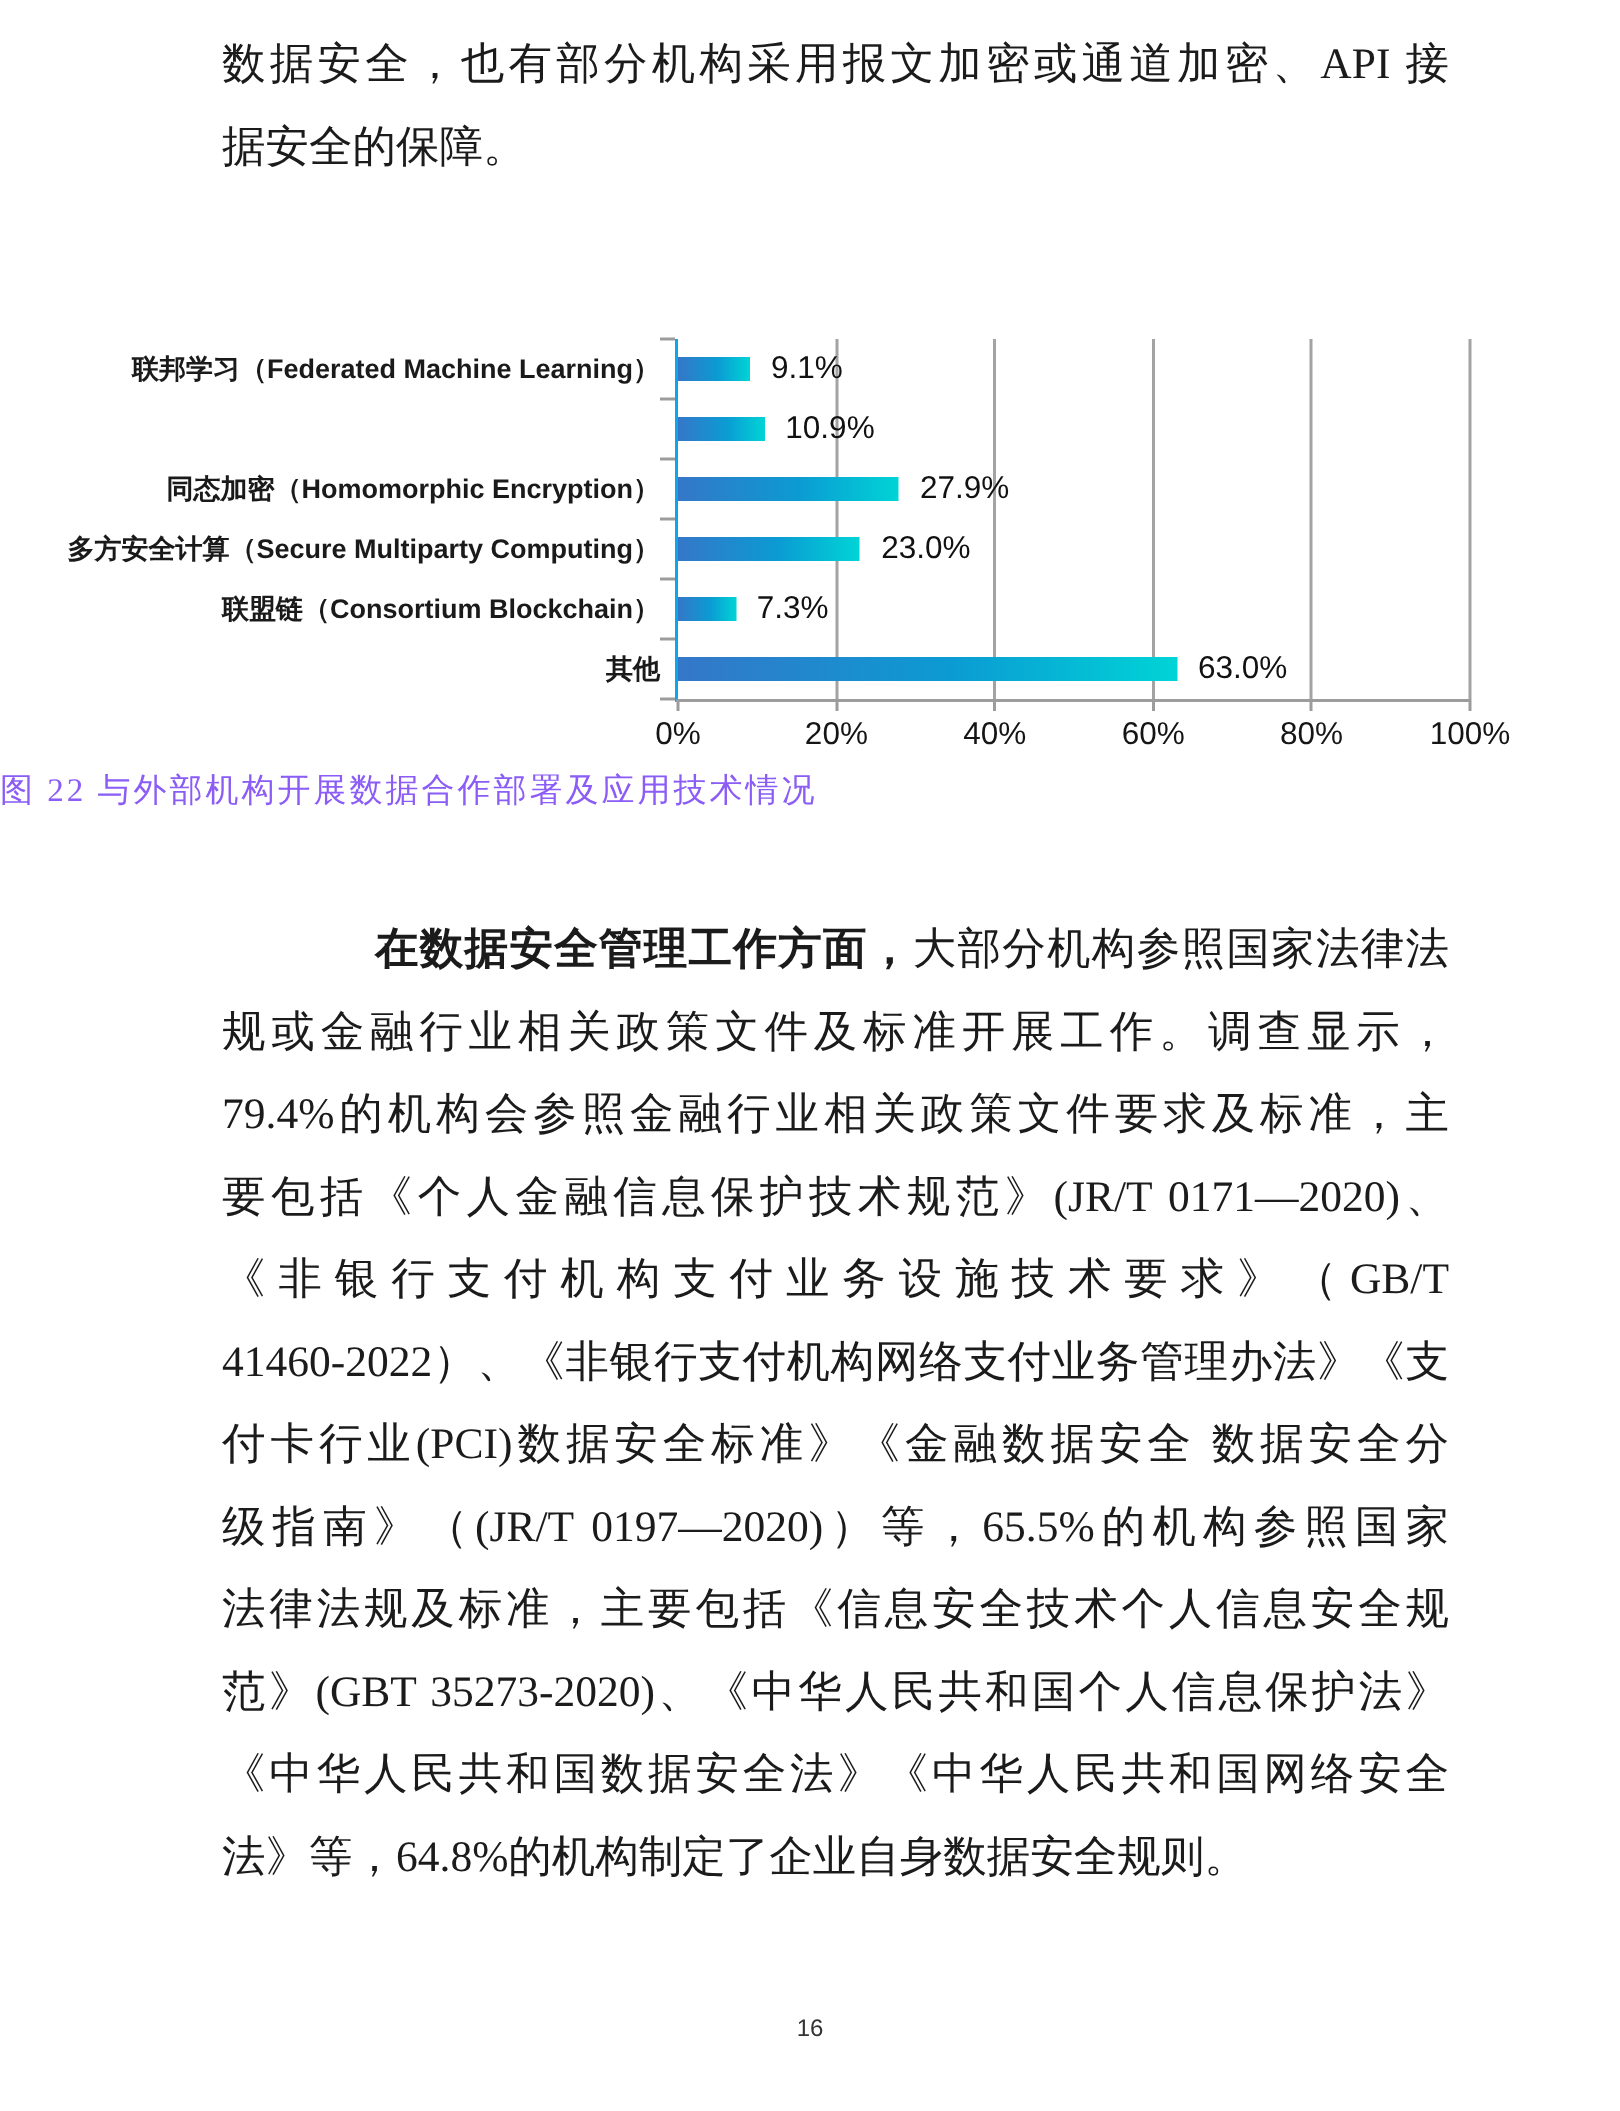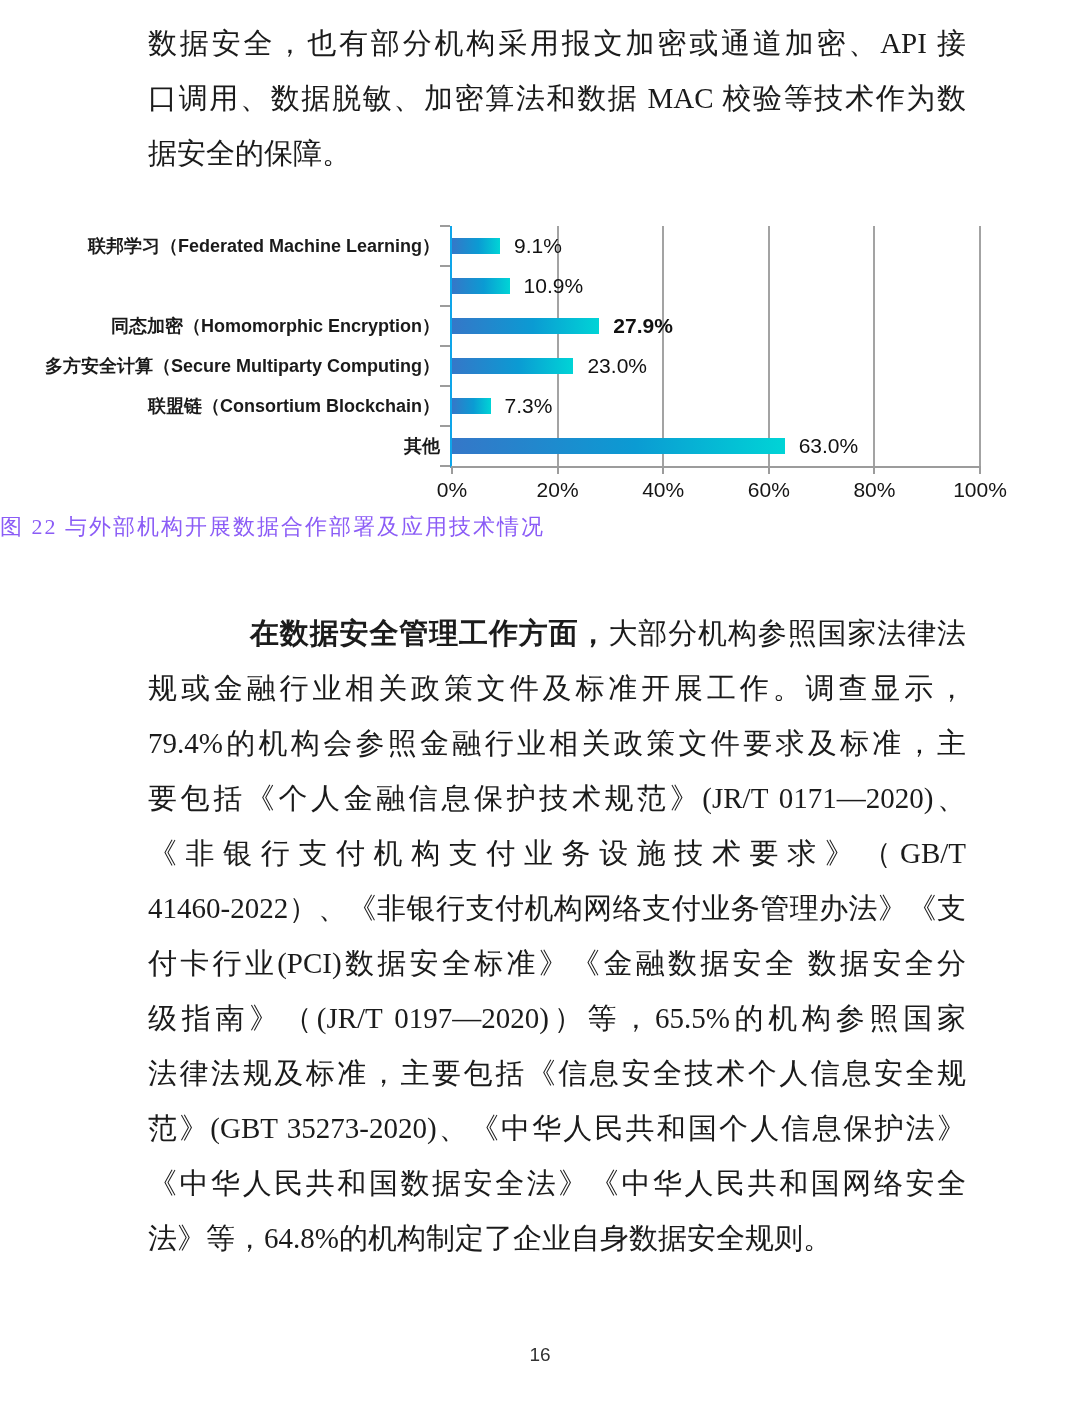--- a/index.html
+++ b/index.html
@@ -46,32 +46,31 @@
   .y-tick { position:absolute; left:-12px; width:10px; height:2px; background:#9c9c9c; }
   .x-label { position:absolute; top:252px; width:80px; text-align:center; font-size:21px; color:#151515; }
 
   .chart-caption {
     position:absolute; left:0; top:512px; width:1080px; text-align:left;
     font-size:22px; letter-spacing:2px; color:#8b5cf6;
   }
 
   .page-num {
     position:absolute; left:0; top:1344px; width:1080px; text-align:center;
-    font-size:19px; color:#333;
+    font-size:16px; color:#333;
     font-family:"Liberation Sans","DejaVu Sans",sans-serif;
   }
 </style>
 </head>
 <body>
 
 <div class="page">
 
   <div class="top-par">
     <div class="jline">数据安全，也有部分机构采用报文加密或通道加密、API 接</div>
-    <div class="jline">口调用、数据脱敏、加密算法和数据 MAC 校验等技术作为数</div>
     <div class="jline last">据安全的保障。</div>
   </div>
 
   <div class="chart">
     <div class="chart-labels" id="chart-labels">
         <div class="cat-label" style="top: 8px;">联邦学习（Federated Machine Learning）</div>
         <div class="cat-label" style="top: 128px;">多方安全计算（Secure Multiparty Computing）</div>
         <div class="cat-label" style="top: 88px;">同态加密（Homomorphic Encryption）</div>
         <div class="cat-label" style="top: 168px;">联盟链（Consortium Blockchain）</div>
         <div class="cat-label" style="top: 208px;">其他</div>
@@ -80,21 +79,21 @@
         <div class="gridline" style="left: calc(20% - 1px);"></div>
         <div class="gridline" style="left: calc(40% - 1px);"></div>
         <div class="gridline" style="left: calc(60% - 1px);"></div>
         <div class="gridline" style="left: calc(80% - 1px);"></div>
         <div class="gridline" style="left: calc(100% - 1px);"></div>
         <div class="bar" style="top: 12px; width: 9.1%;"></div>
         <div class="val-label" style="top: 10px; left: calc(9.1% + 14px);">9.1%</div>
         <div class="bar" style="top: 52px; width: 10.9%;"></div>
         <div class="val-label" style="top: 50px; left: calc(10.9% + 14px);">10.9%</div>
         <div class="bar" style="top: 92px; width: 27.9%;"></div>
-        <div class="val-label" style="top: 90px; left: calc(27.9% + 14px); font-weight: bold;">27.9%</div>
+        <div class="val-label" style="top: 90px; left: calc(27.9% + 14px);">27.9%</div>
         <div class="bar" style="top: 132px; width: 23%;"></div>
         <div class="val-label" style="top: 130px; left: calc(23% + 14px);">23.0%</div>
         <div class="bar" style="top: 172px; width: 7.3%;"></div>
         <div class="val-label" style="top: 170px; left: calc(7.3% + 14px);">7.3%</div>
         <div class="bar" style="top: 212px; width: 63%;"></div>
         <div class="val-label" style="top: 210px; left: calc(63% + 14px);">63.0%</div>
         <div class="x-tick" style="left: calc(0% - 1px);"></div>
         <div class="x-label" style="left: calc(0% - 40px);">0%</div>
         <div class="x-tick" style="left: calc(20% - 1px);"></div>
         <div class="x-label" style="left: calc(20% - 40px);">20%</div>

